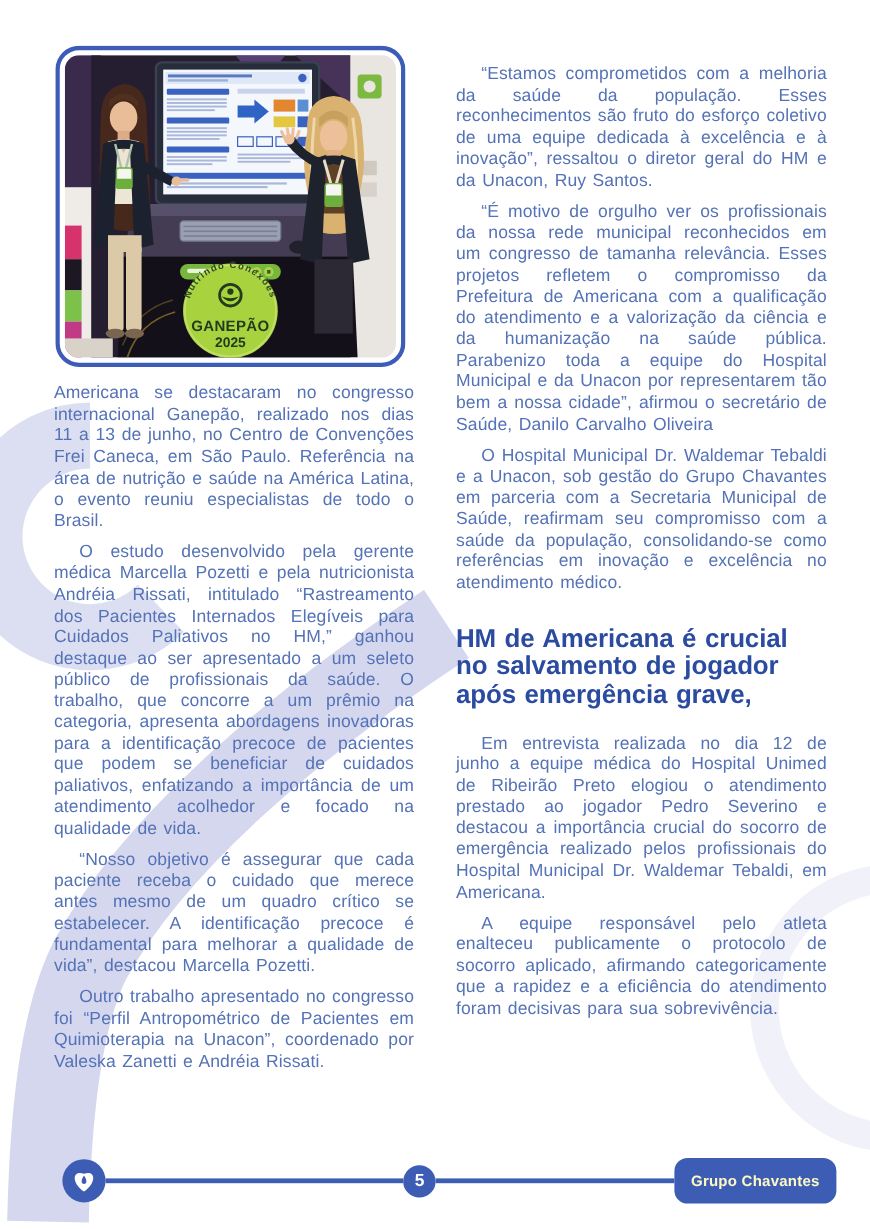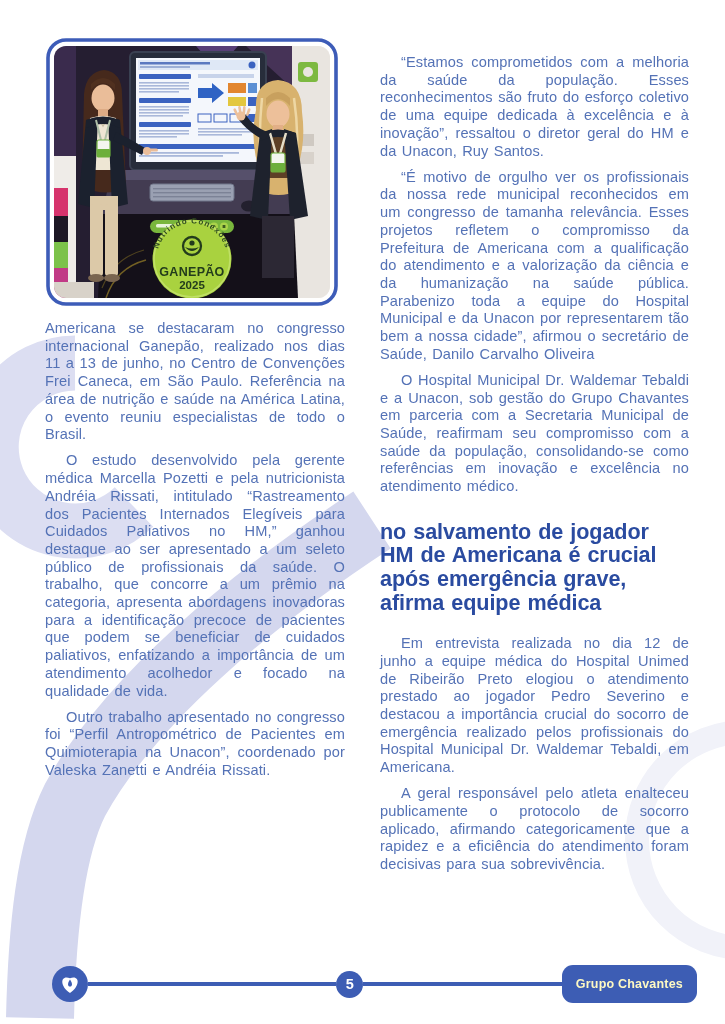--- a/index.html
+++ b/index.html
@@ -195,35 +195,35 @@
           </g>
           <rect x="216" y="178" width="32" height="62" fill="#2c2834"></rect>
         </g>
       </g>
     </svg>
   </div>
 
   <div class="col col-left">
     <p>Americana se destacaram no congresso internacional Ganepão, realizado nos dias 11 a 13 de junho, no Centro de Convenções Frei Caneca, em São Paulo. Referência na área de nutrição e saúde na América Latina, o evento reuniu especialistas de todo o Brasil.</p>
     <p class="ind">O estudo desenvolvido pela gerente médica Marcella Pozetti e pela nutricionista Andréia Rissati, intitulado “Rastreamento dos Pacientes Internados Elegíveis para Cuidados Paliativos no HM,” ganhou destaque ao ser apresentado a um seleto público de profissionais da saúde. O trabalho, que concorre a um prêmio na categoria, apresenta abordagens inovadoras para a identificação precoce de pacientes que podem se beneficiar de cuidados paliativos, enfatizando a importância de um atendimento acolhedor e focado na qualidade de vida.</p>
+    <p class="ind">“Nosso objetivo é assegurar que cada paciente receba o cuidado que merece antes mesmo de um quadro crítico se estabelecer. A identificação precoce é fundamental para melhorar a qualidade de vida”, destacou Marcella Pozetti.</p>
     <p class="ind">Outro trabalho apresentado no congresso foi “Perfil Antropométrico de Pacientes em Quimioterapia na Unacon”, coordenado por Valeska Zanetti e Andréia Rissati.</p>
   </div>
 
   <div class="col col-right">
     <p class="ind">“Estamos comprometidos com a melhoria da saúde da população. Esses reconhecimentos são fruto do esforço coletivo de uma equipe dedicada à excelência e à inovação”, ressaltou o diretor geral do HM e da Unacon, Ruy Santos.</p>
     <p class="ind">“É motivo de orgulho ver os profissionais da nossa rede municipal reconhecidos em um congresso de tamanha relevância. Esses projetos refletem o compromisso da Prefeitura de Americana com a qualificação do atendimento e a valorização da ciência e da humanização na saúde pública. Parabenizo toda a equipe do Hospital Municipal e da Unacon por representarem tão bem a nossa cidade”, afirmou o secretário de Saúde, Danilo Carvalho Oliveira</p>
     <p class="ind">O Hospital Municipal Dr. Waldemar Tebaldi e a Unacon, sob gestão do Grupo Chavantes em parceria com a Secretaria Municipal de Saúde, reafirmam seu compromisso com a saúde da população, consolidando-se como referências em inovação e excelência no atendimento médico.</p>
     <h2 class="article-heading">
+      <span>HM de Americana é crucial</span>
       <span>no salvamento de jogador</span>
-      <span>HM de Americana é crucial</span>
       <span>após emergência grave,</span>
-      <span>afirma equipe médica</span>
     </h2>
     <p class="ind">Em entrevista realizada no dia 12 de junho a equipe médica do Hospital Unimed de Ribeirão Preto elogiou o atendimento prestado ao jogador Pedro Severino e destacou a importância crucial do socorro de emergência realizado pelos profissionais do Hospital Municipal Dr. Waldemar Tebaldi, em Americana.</p>
-    <p class="ind">A geral responsável pelo atleta enalteceu publicamente o protocolo de socorro aplicado, afirmando categoricamente que a rapidez e a eficiência do atendimento foram decisivas para sua sobrevivência.</p>
+    <p class="ind">A equipe responsável pelo atleta enalteceu publicamente o protocolo de socorro aplicado, afirmando categoricamente que a rapidez e a eficiência do atendimento foram decisivas para sua sobrevivência.</p>
   </div>
 
   <div class="footer">
     <div class="logo-circle">
       <svg width="36" height="36" viewBox="0 0 36 36">
         <path d="M18 27 C 7 19.5, 8.5 8.5, 18 12.2 C 27.5 8.5, 29 19.5, 18 27 Z" fill="#ffffff"></path>
         <path d="M18 13.5 C 15.2 17.3, 15.5 20.6, 18 20.6 C 20.5 20.6, 20.8 17.3, 18 13.5 Z" fill="#3d5db4"></path>
       </svg>
     </div>
     <div class="f-line l"></div>

